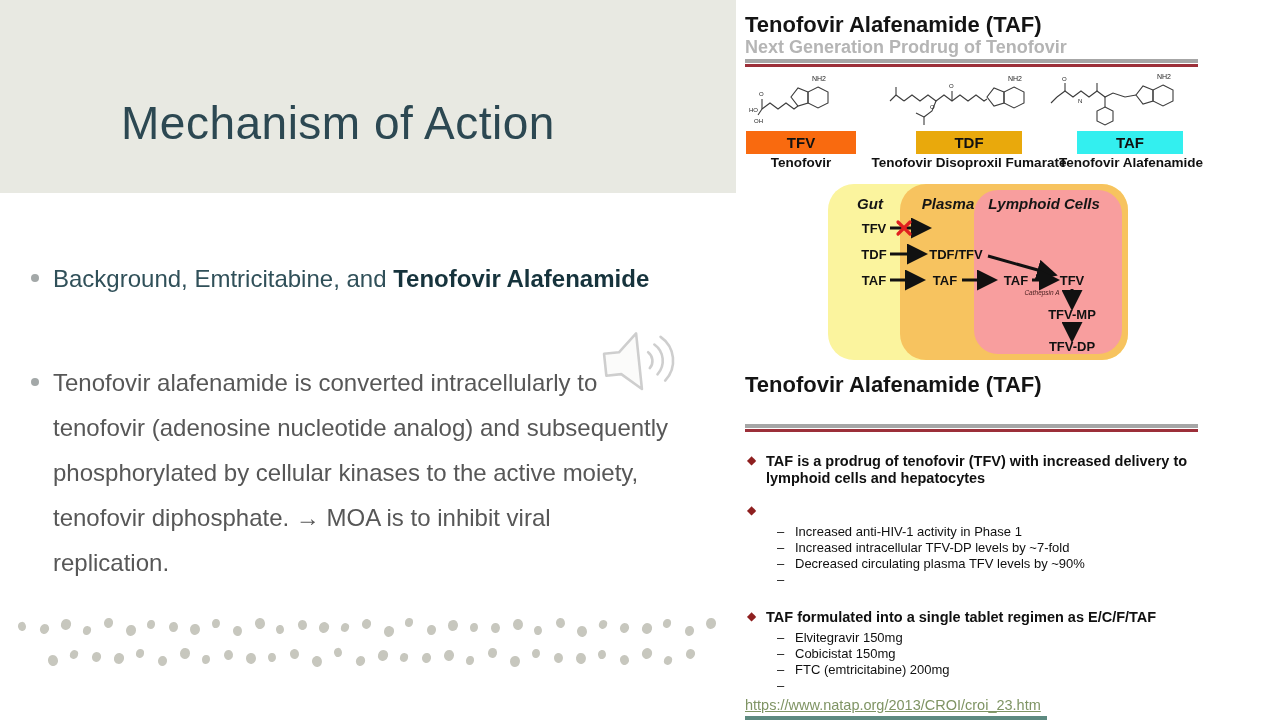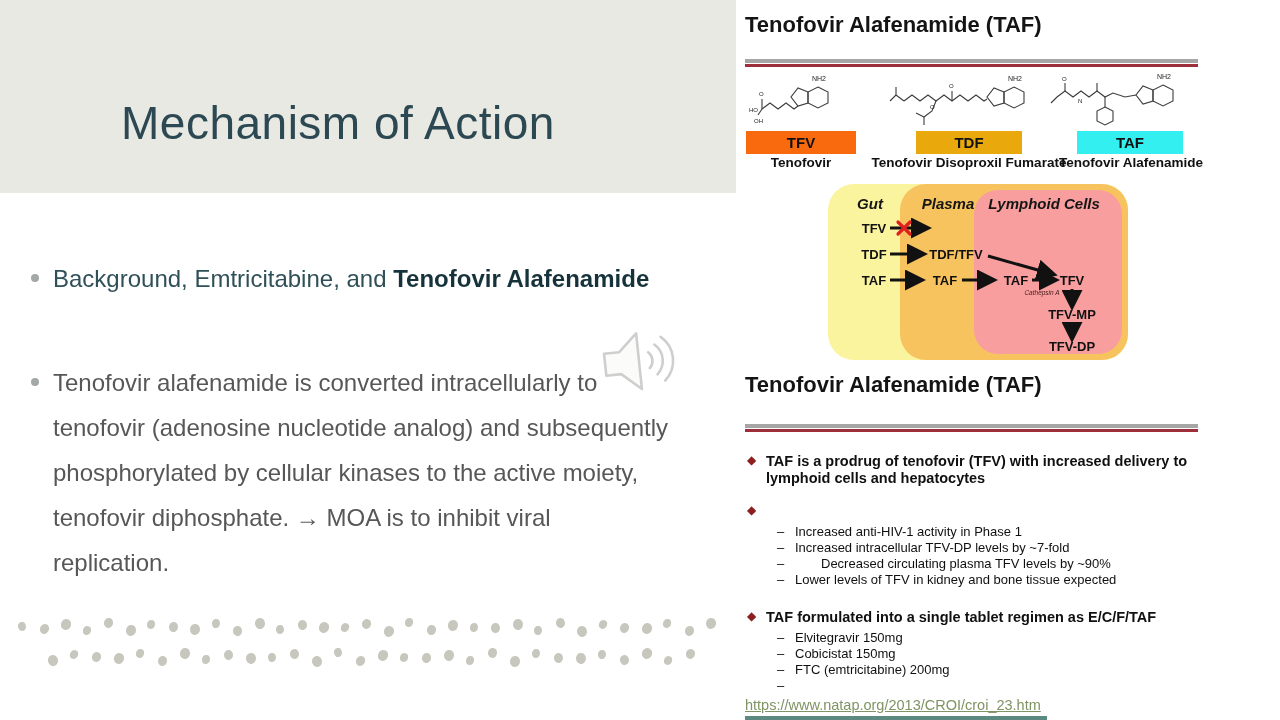--- a/index.html
+++ b/index.html
@@ -129,20 +129,21 @@
       <i style="left: 598px; top: 37.692px; width: 8px; height: 9px; transform: rotate(-15deg);"></i>
       <i style="left: 620px; top: 43.4828px; width: 9px; height: 10px; transform: rotate(-18deg);"></i>
       <i style="left: 642px; top: 36.0105px; width: 10px; height: 11px; transform: rotate(19deg);"></i>
       <i style="left: 664px; top: 43.7307px; width: 8px; height: 9px; transform: rotate(16deg);"></i>
       <i style="left: 686px; top: 37.2438px; width: 9px; height: 10px; transform: rotate(13deg);"></i>
     </div>
 
   <div class="right-panel">
 
     <div class="rp-h1" style="top:12px;">Tenofovir Alafenamide (TAF)</div>
+    <div class="rp-sub" style="top:37px;">Next Generation Prodrug of Tenofovir</div>
     <div class="rule-gray" style="top:59px;"></div>
     <div class="rule-red" style="top:64px;"></div>
 
     <svg class="mol-svg" style="left:12px;" width="108" height="58" viewBox="0 0 108 58">
       <g fill="none" stroke="#3c3c3c" stroke-width="1.1">
         <polygon points="70,16 80,21 80,32 70,37 60,32 60,21"></polygon>
         <polygon points="60,21 50,17 43,26 50,35 60,32"></polygon>
         <polyline points="14,38 22,32 30,38 38,32 46,38 50,35"></polyline>
         <polyline points="14,38 10,44"></polyline>
         <line x1="14" y1="38" x2="14" y2="28"></line>
@@ -240,23 +241,22 @@
 
     <span class="rp-diamond" style="top:453px;">◆</span>
     <div class="rp-bullet" style="top:453px;">TAF is a prodrug of tenofovir (TFV) with increased delivery to lymphoid cells and hepatocytes</div>
 
     <span class="rp-diamond" style="top:503px;">◆</span>
     <span class="rp-dash" style="top:524px;">–</span>
     <div class="rp-sub-item" style="top:524px;">Increased anti-HIV-1 activity in Phase 1</div>
     <span class="rp-dash" style="top:540px;">–</span>
     <div class="rp-sub-item" style="top:540px;">Increased intracellular TFV-DP levels by ~7-fold</div>
     <span class="rp-dash" style="top:556px;">–</span>
-    <div class="rp-sub-item" style="top:556px;margin-left:26px;">Decreased circulating plasma TFV levels by ~90%</div>
+    <div class="rp-sub-item" style="top:556px;">Decreased circulating plasma TFV levels by ~90%</div>
     <span class="rp-dash" style="top:572px;">–</span>
-    <div class="rp-sub-item" style="top:572px;">Lower levels of TFV in kidney and bone tissue expected</div>
 
     <span class="rp-diamond" style="top:609px;">◆</span>
     <div class="rp-bullet" style="top:609px;">TAF formulated into a single tablet regimen as E/C/F/TAF</div>
     <span class="rp-dash" style="top:630px;">–</span>
     <div class="rp-sub-item" style="top:630px;">Elvitegravir 150mg</div>
     <span class="rp-dash" style="top:646px;">–</span>
     <div class="rp-sub-item" style="top:646px;">Cobicistat 150mg</div>
     <span class="rp-dash" style="top:662px;">–</span>
     <div class="rp-sub-item" style="top:662px;">FTC (emtricitabine) 200mg</div>
     <span class="rp-dash" style="top:678px;">–</span>

